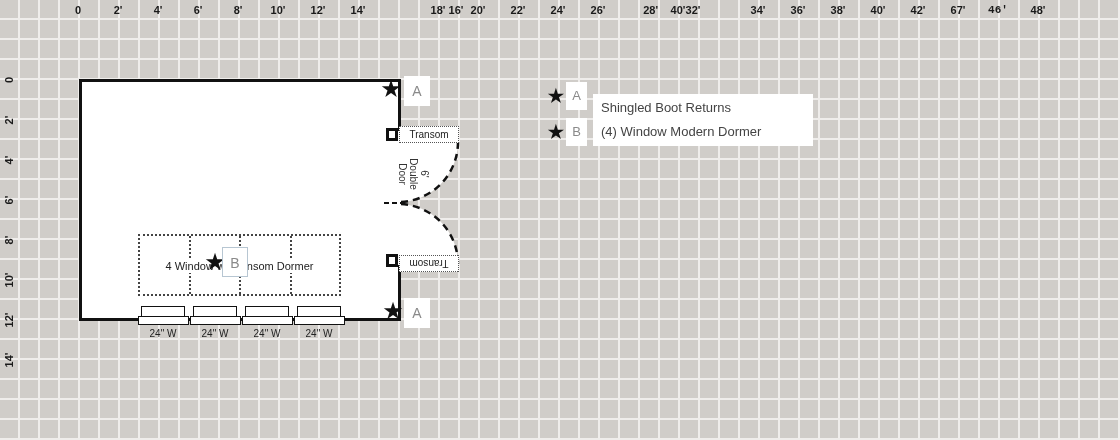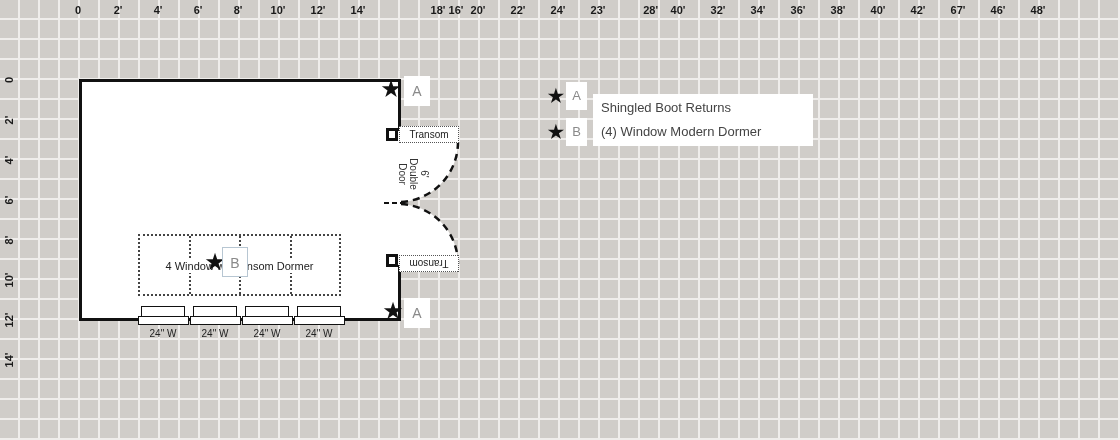--- a/index.html
+++ b/index.html
@@ -106,31 +106,31 @@
       <div class="ruler-label-top" style="left: 178px;">6'</div>
       <div class="ruler-label-top" style="left: 218px;">8'</div>
       <div class="ruler-label-top" style="left: 258px;">10'</div>
       <div class="ruler-label-top" style="left: 298px;">12'</div>
       <div class="ruler-label-top" style="left: 338px;">14'</div>
       <div class="ruler-label-top" style="left: 396px; margin-left: 40px;">16'</div>
       <div class="ruler-label-top" style="left: 418px;">18'</div>
       <div class="ruler-label-top" style="left: 458px;">20'</div>
       <div class="ruler-label-top" style="left: 498px;">22'</div>
       <div class="ruler-label-top" style="left: 538px;">24'</div>
-      <div class="ruler-label-top" style="left: 578px;">23'</div>
+      <div class="ruler-label-top" style="left: 578px;">26'</div>
       <div class="ruler-label-top" style="left: 618px; text-align: right;">28'</div>
       <div class="ruler-label-top" style="left: 658px;">40'</div>
-      <div class="ruler-label-top" style="left: 698px;">32'</div>
+      <div class="ruler-label-top" style="left: 673px;">32'</div>
       <div class="ruler-label-top" style="left: 738px;">34'</div>
       <div class="ruler-label-top" style="left: 778px;">36'</div>
       <div class="ruler-label-top" style="left: 818px;">38'</div>
       <div class="ruler-label-top" style="left: 858px;">40'</div>
       <div class="ruler-label-top" style="left: 898px;">42'</div>
       <div class="ruler-label-top" style="left: 938px;">67'</div>
-      <div class="ruler-label-top" style="left: 978px;">46'</div>
+      <div class="ruler-label-top" style="left: 978px; font-family: Liberation Mono, monospace;">46'</div>
       <div class="ruler-label-top" style="left: 1018px;">48'</div>
     </div>
   <div>
       <div class="ruler-label-left" style="top: 72px;">0</div>
       <div class="ruler-label-left" style="top: 112px;">2'</div>
       <div class="ruler-label-left" style="top: 152px;">4'</div>
       <div class="ruler-label-left" style="top: 192px;">6'</div>
       <div class="ruler-label-left" style="top: 232px;">8'</div>
       <div class="ruler-label-left" style="top: 272px;">10'</div>
       <div class="ruler-label-left" style="top: 312px;">12'</div>

